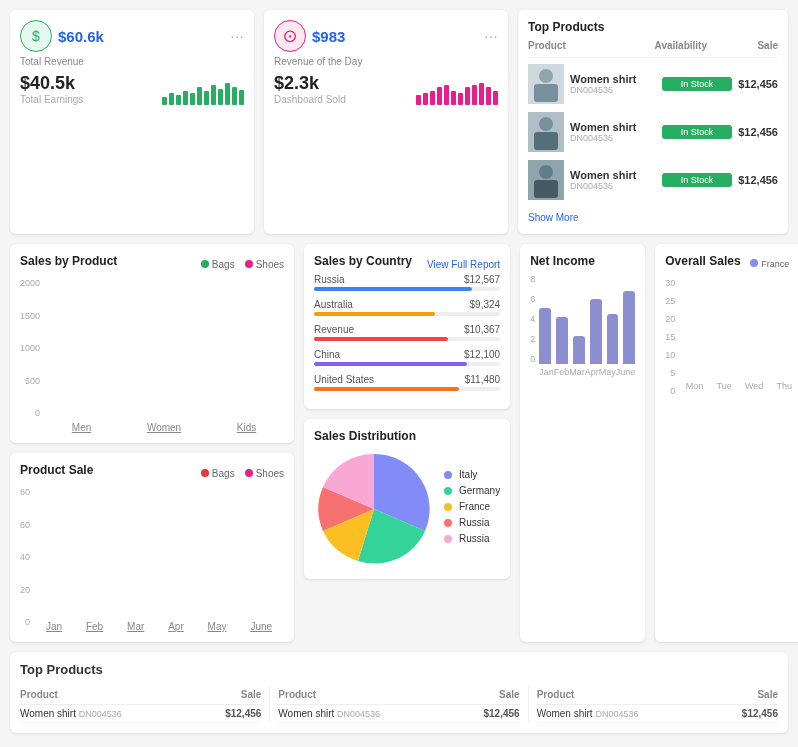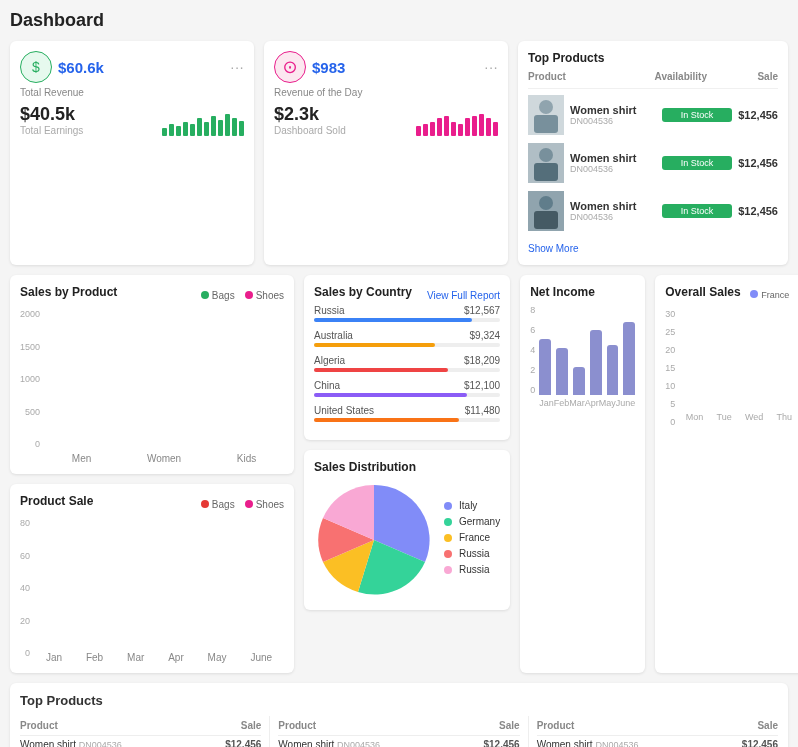--- a/index.html
+++ b/index.html
@@ -21,21 +21,21 @@
     .mini-bar { width: 5px; background: #27ae60; border-radius: 1px; }
     .mini-bar.pink { background: #e91e8c; }
 
     
     .chart-title { font-size: 12px; font-weight: bold; margin-bottom: 6px; color: #222; }
     .chart-legend { display: flex; gap: 10px; font-size: 10px; color: #666; align-items: center; }
     .legend-dot { width: 8px; height: 8px; border-radius: 50%; display: inline-block; margin-right: 3px; }
     .bar { width: 16px; border-radius: 3px 3px 0 0; }
     .bar.green { background: #27ae60; }
     .bar.pink { background: #e91e8c; }
-    .chart-x-labels { display: flex; justify-content: space-around; margin-top: 4px; font-size: 10px; color: #888; }
+    .chart-x-labels { display: flex; justify-content: space-around; margin-top: 4px; font-size: 10px; color: #888; text-decoration: underline; }
     .chart-wrapper { display: flex; }
     .chart-y { display: flex; flex-direction: column; justify-content: space-between; height: 140px; font-size: 9px; color: #aaa; padding-right: 4px; text-align: right; }
     .bars-row { display: flex; align-items: flex-end; gap: 8px; height: 140px; padding-bottom: 0; }
     .bar-pair { display: flex; gap: 3px; align-items: flex-end; justify-content: center; flex: 1; }
 
     
     .country-row { margin-bottom: 8px; }
     .country-label-row { display: flex; justify-content: space-between; font-size: 10px; color: #555; margin-bottom: 2px; }
     .country-bar-bg { height: 4px; background: #eee; border-radius: 2px; }
     .country-bar-fill { height: 4px; border-radius: 2px; }
@@ -82,21 +82,20 @@
     .pie-legend-item { display: flex; align-items: center; gap: 4px; margin-bottom: 5px; }
 
     
     .view-report { color: #2563eb; font-size: 10px; cursor: pointer; float: right; }
   </style>
 </head>
 <body>
 
 <div class="dashboard">
 
-  <div class="page-title">Dashboard</div>
 
   <div style="display:flex; gap:10px; margin-bottom:10px;">
 
     <div style="display:flex; gap:10px; flex:1;">
 
       <div class="card stat-card">
         <div class="stat-card-inner">
           <div style="display:flex; align-items:center; gap:6px;">
             <div class="stat-icon green">$</div>
             <div>
@@ -348,22 +347,22 @@
             <div class="country-label-row">
                 <span>Australia</span>
                 <span>$9,324</span>
               </div>
             <div class="country-bar-bg">
                 <div class="country-bar-fill" style="width:65%; background:#f59e0b;"></div>
               </div>
           </div>
           <div class="country-row">
             <div class="country-label-row">
-                <span>Algeria</span>
-                <span>$18,209</span>
+                <span>Revenue</span>
+                <span>$10,367</span>
               </div>
             <div class="country-bar-bg">
                 <div class="country-bar-fill" style="width:72%; background:#ef4444;"></div>
               </div>
           </div>
           <div class="country-row">
             <div class="country-label-row">
                 <span>China</span>
                 <span>$12,100</span>
               </div>

